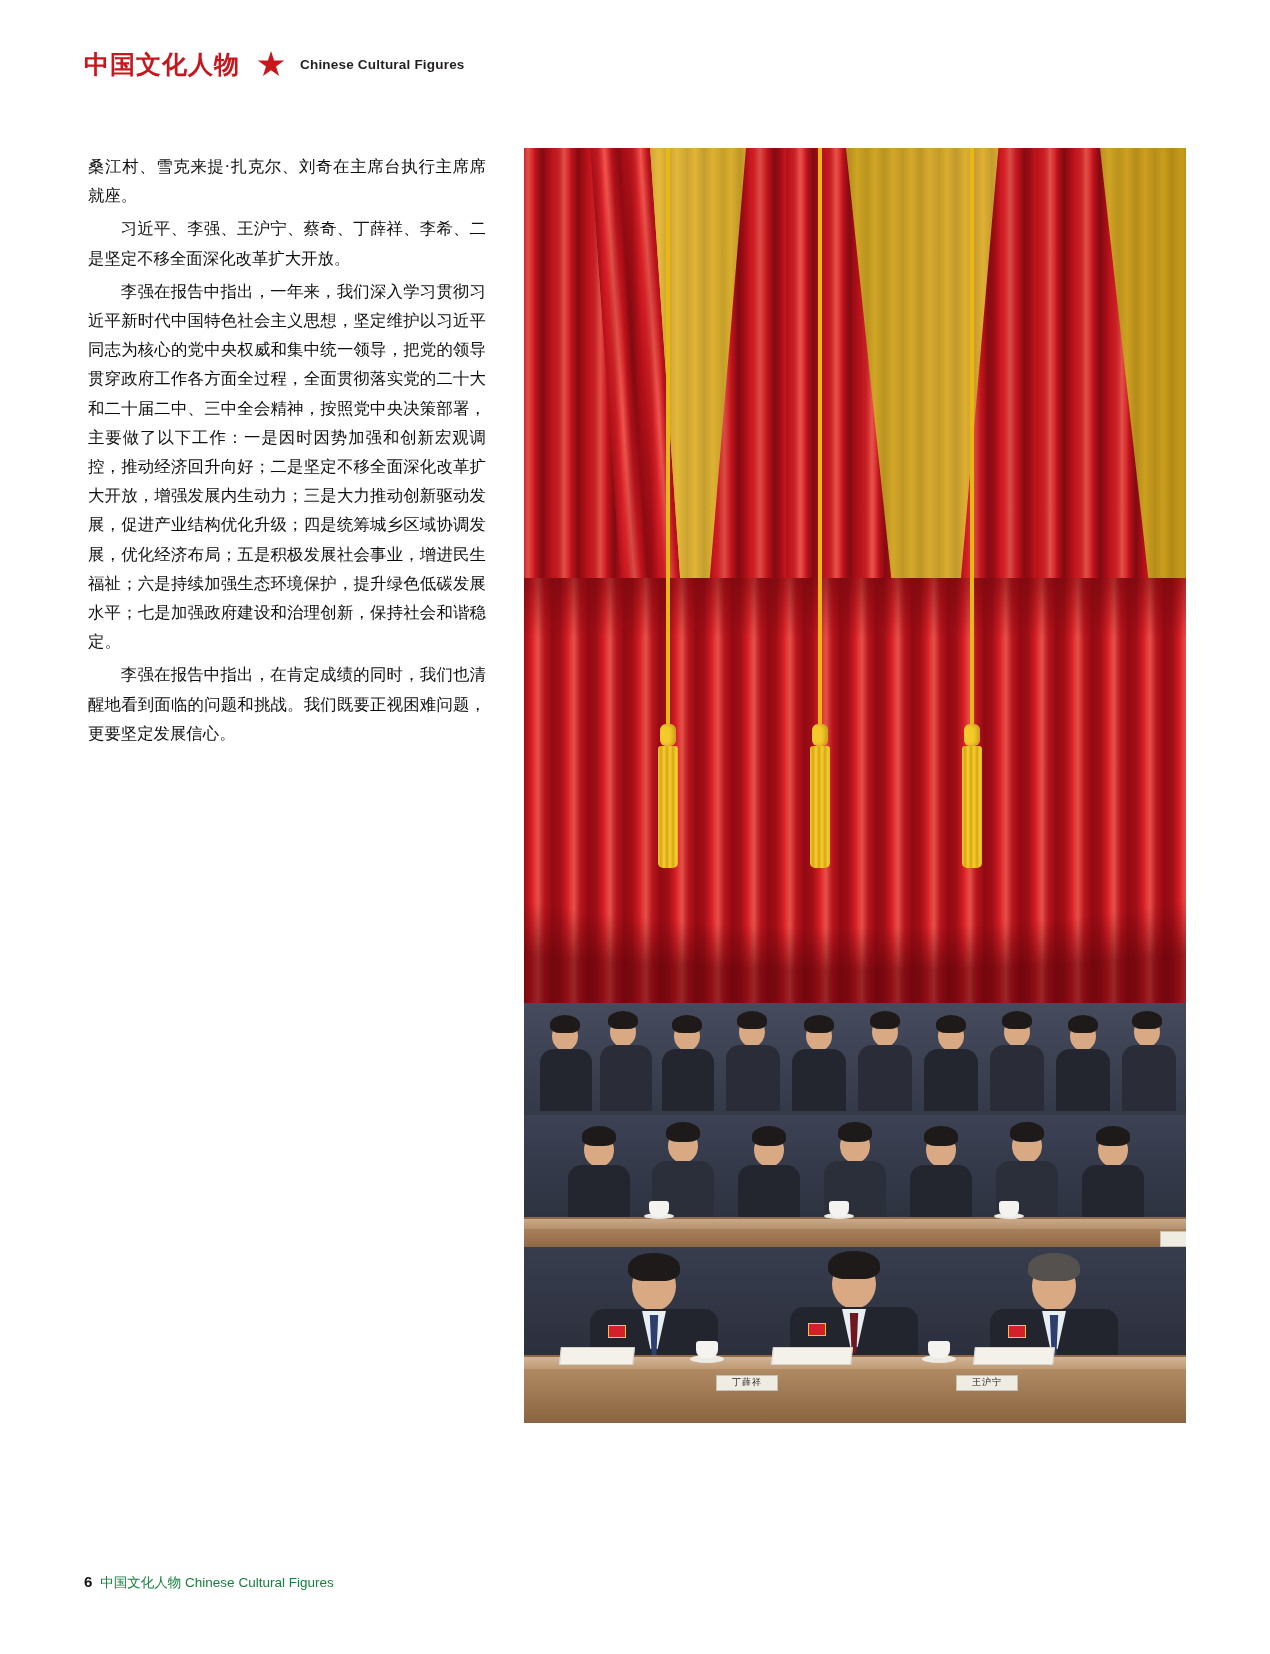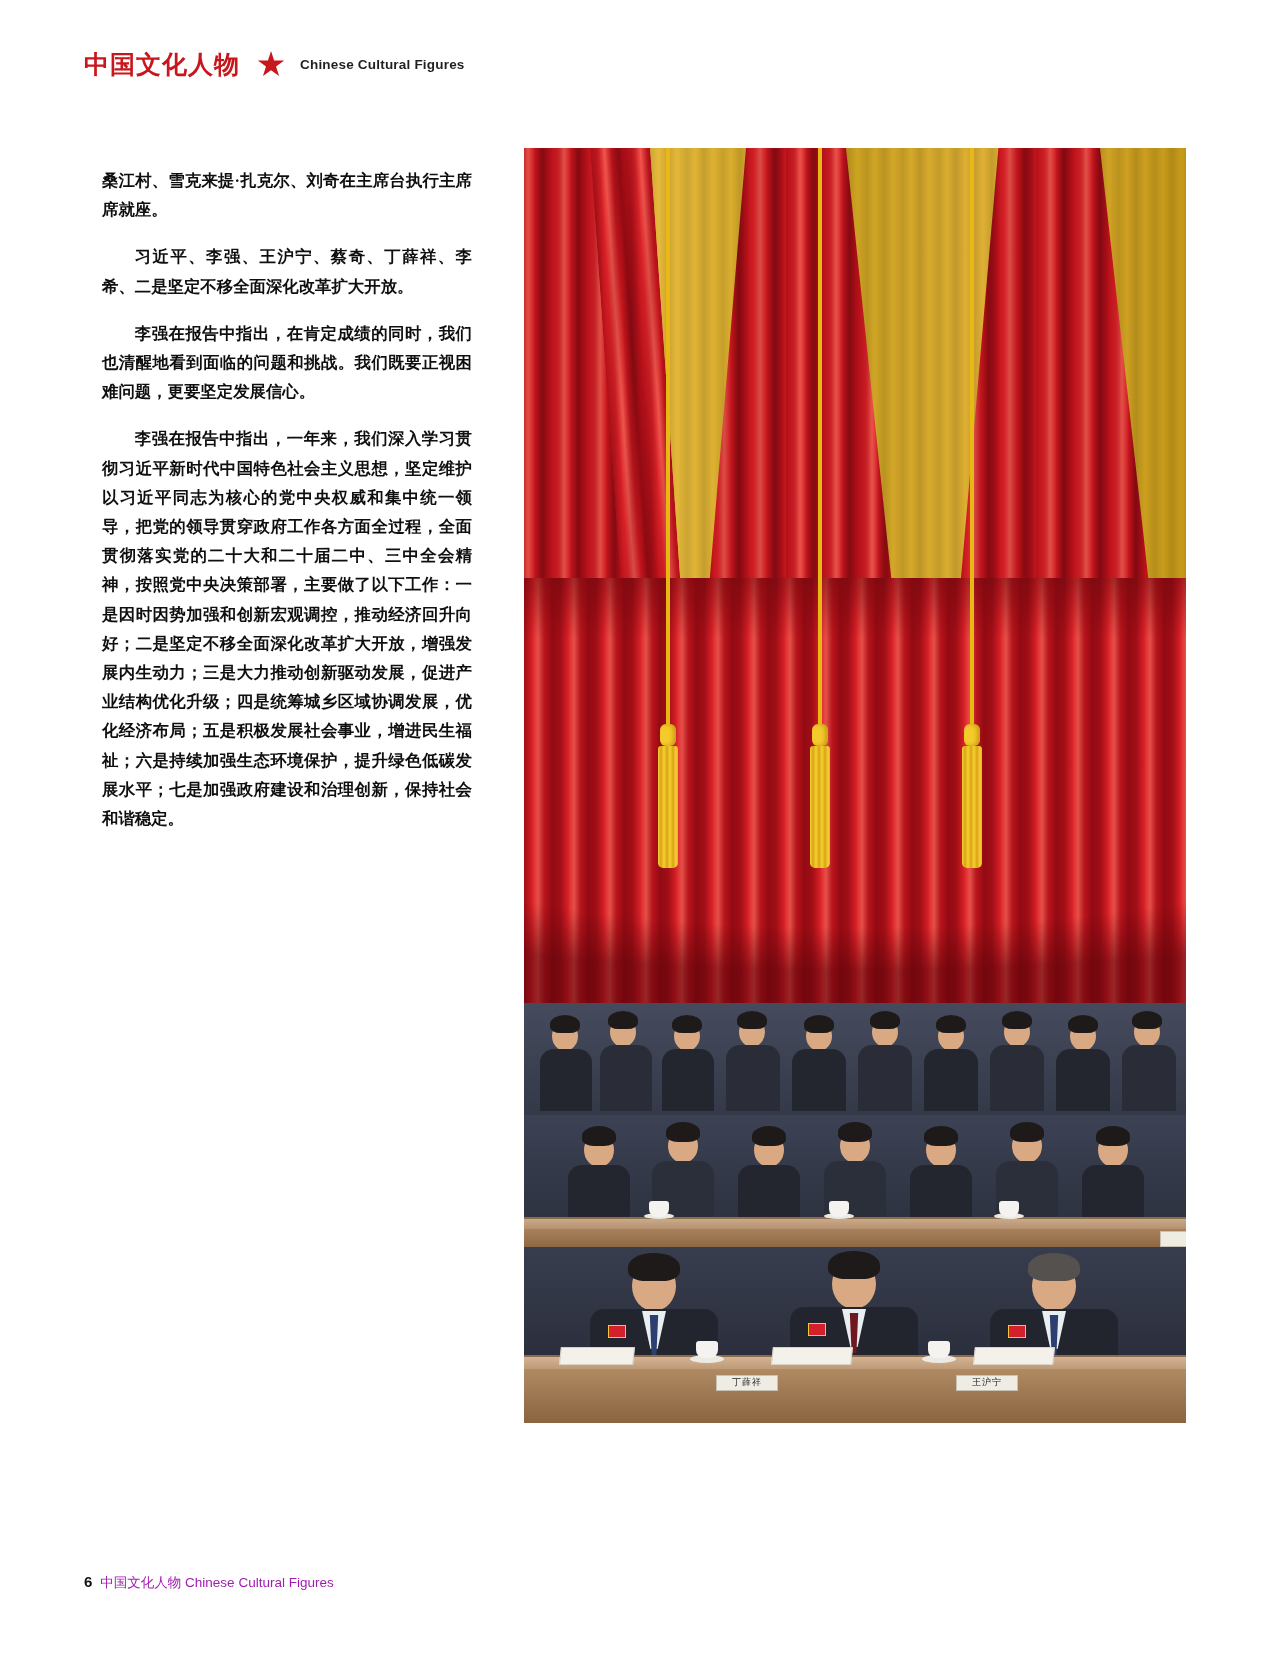--- a/index.html
+++ b/index.html
@@ -55,23 +55,22 @@
     left: 84px;
     top: 148px;
     width: 406px;
     font-size: 16.4px;
     line-height: 1.78;
     color: #0f0f0f;
     text-align: justify;
     font-family: "Liberation Serif", "DejaVu Serif", serif;
   }
   .article p {
-    margin: 18px;
+    margin: 4px;
     text-indent: 0;
-    font-weight: bold;
   }
   .article p.ind {
     text-indent: 2em;
   }
 
   
   .photo {
     position: absolute;
     left: 524px;
     top: 148px;
@@ -226,37 +225,37 @@
     gap: 8px;
     font-family: "Liberation Sans", sans-serif;
   }
   .footer-page {
     font-weight: bold;
     font-size: 15px;
     color: #111;
   }
   .footer-title {
     font-size: 13.5px;
-    color: #a21caf;
+    color: #15803d;
   }
 </style>
 </head>
 <body>
 
 <div class="masthead">
   <span class="masthead-cn">中国文化人物</span>
   <span class="masthead-star">★</span>
   <span class="masthead-en">Chinese Cultural Figures</span>
 </div>
 
 <div class="article">
   <p>桑江村、雪克来提·扎克尔、刘奇在主席台执行主席席就座。</p>
   <p class="ind">习近平、李强、王沪宁、蔡奇、丁薛祥、李希、二是坚定不移全面深化改革扩大开放。</p>
+  <p class="ind">李强在报告中指出，一年来，我们深入学习贯彻习近平新时代中国特色社会主义思想，坚定维护以习近平同志为核心的党中央权威和集中统一领导，把党的领导贯穿政府工作各方面全过程，全面贯彻落实党的二十大和二十届二中、三中全会精神，按照党中央决策部署，主要做了以下工作：一是因时因势加强和创新宏观调控，推动经济回升向好；二是坚定不移全面深化改革扩大开放，增强发展内生动力；三是大力推动创新驱动发展，促进产业结构优化升级；四是统筹城乡区域协调发展，优化经济布局；五是积极发展社会事业，增进民生福祉；六是持续加强生态环境保护，提升绿色低碳发展水平；七是加强政府建设和治理创新，保持社会和谐稳定。</p>
   <p class="ind">李强在报告中指出，在肯定成绩的同时，我们也清醒地看到面临的问题和挑战。我们既要正视困难问题，更要坚定发展信心。</p>
-  <p class="ind">李强在报告中指出，一年来，我们深入学习贯彻习近平新时代中国特色社会主义思想，坚定维护以习近平同志为核心的党中央权威和集中统一领导，把党的领导贯穿政府工作各方面全过程，全面贯彻落实党的二十大和二十届二中、三中全会精神，按照党中央决策部署，主要做了以下工作：一是因时因势加强和创新宏观调控，推动经济回升向好；二是坚定不移全面深化改革扩大开放，增强发展内生动力；三是大力推动创新驱动发展，促进产业结构优化升级；四是统筹城乡区域协调发展，优化经济布局；五是积极发展社会事业，增进民生福祉；六是持续加强生态环境保护，提升绿色低碳发展水平；七是加强政府建设和治理创新，保持社会和谐稳定。</p>
 </div>
 
 <div class="photo">
 
   <div class="curtain">
 
     <div style="position:absolute;left:0;top:0;width:100%;height:100%;background:linear-gradient(90deg,#d7a21d,#e8bb3c 20%,#caa01d 45%,#e0b134 70%,#c79a18 100%);"></div>
 
     <div class="red-panel" style="left:-10px;top:0;width:110px;height:855px;"></div>
 

